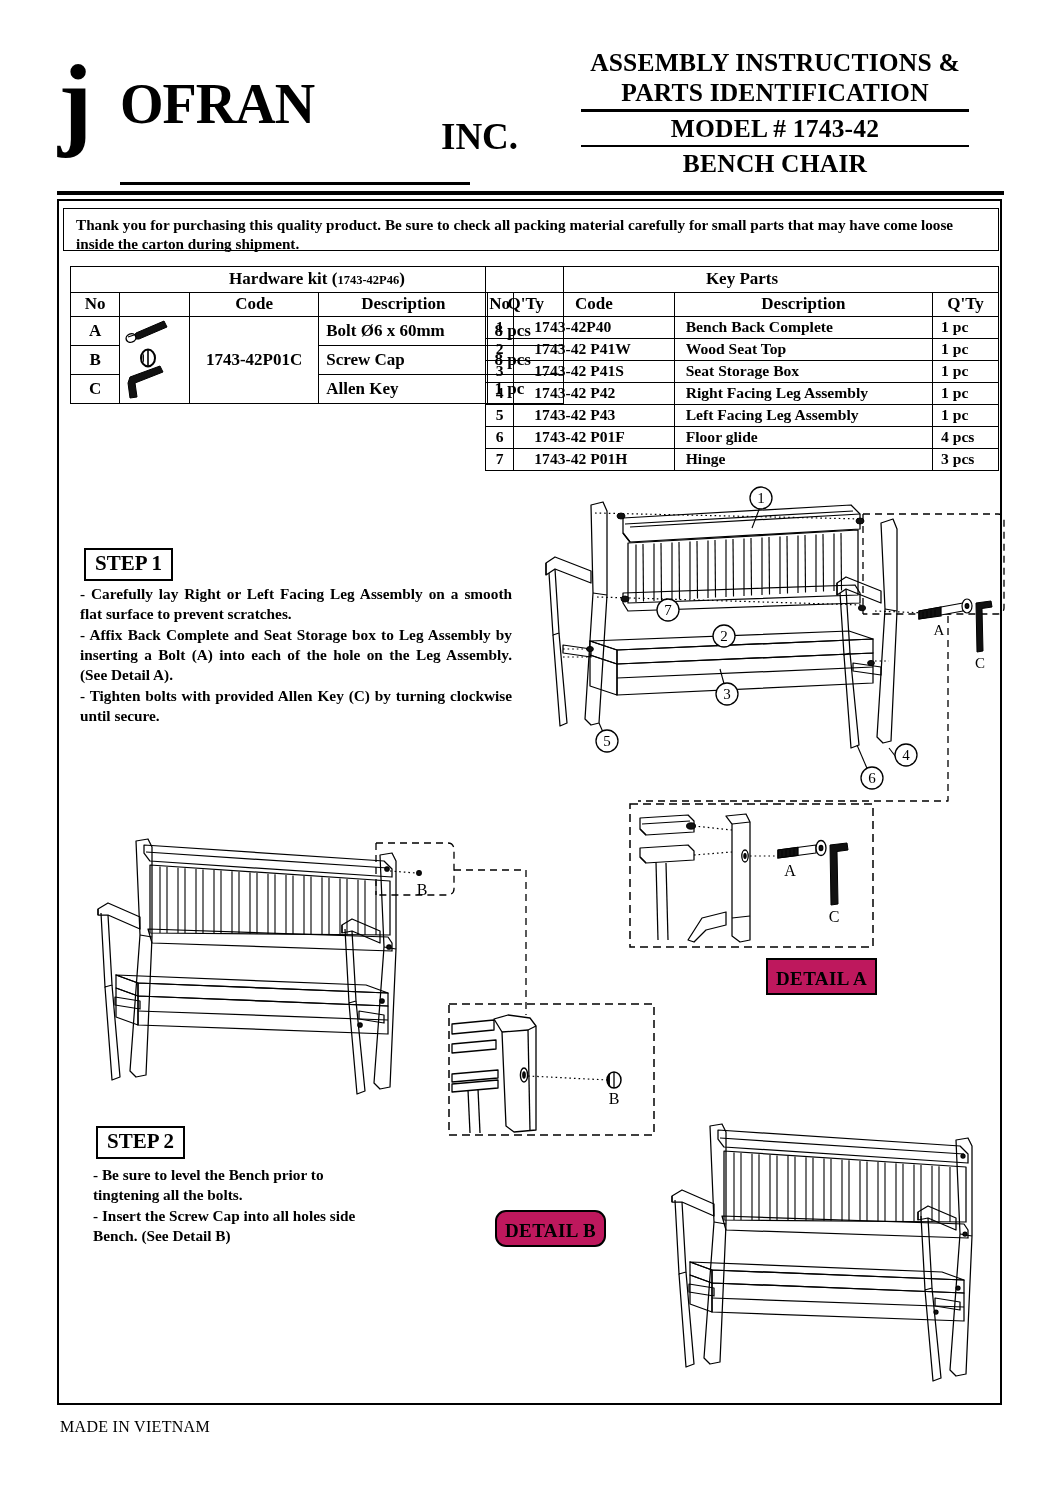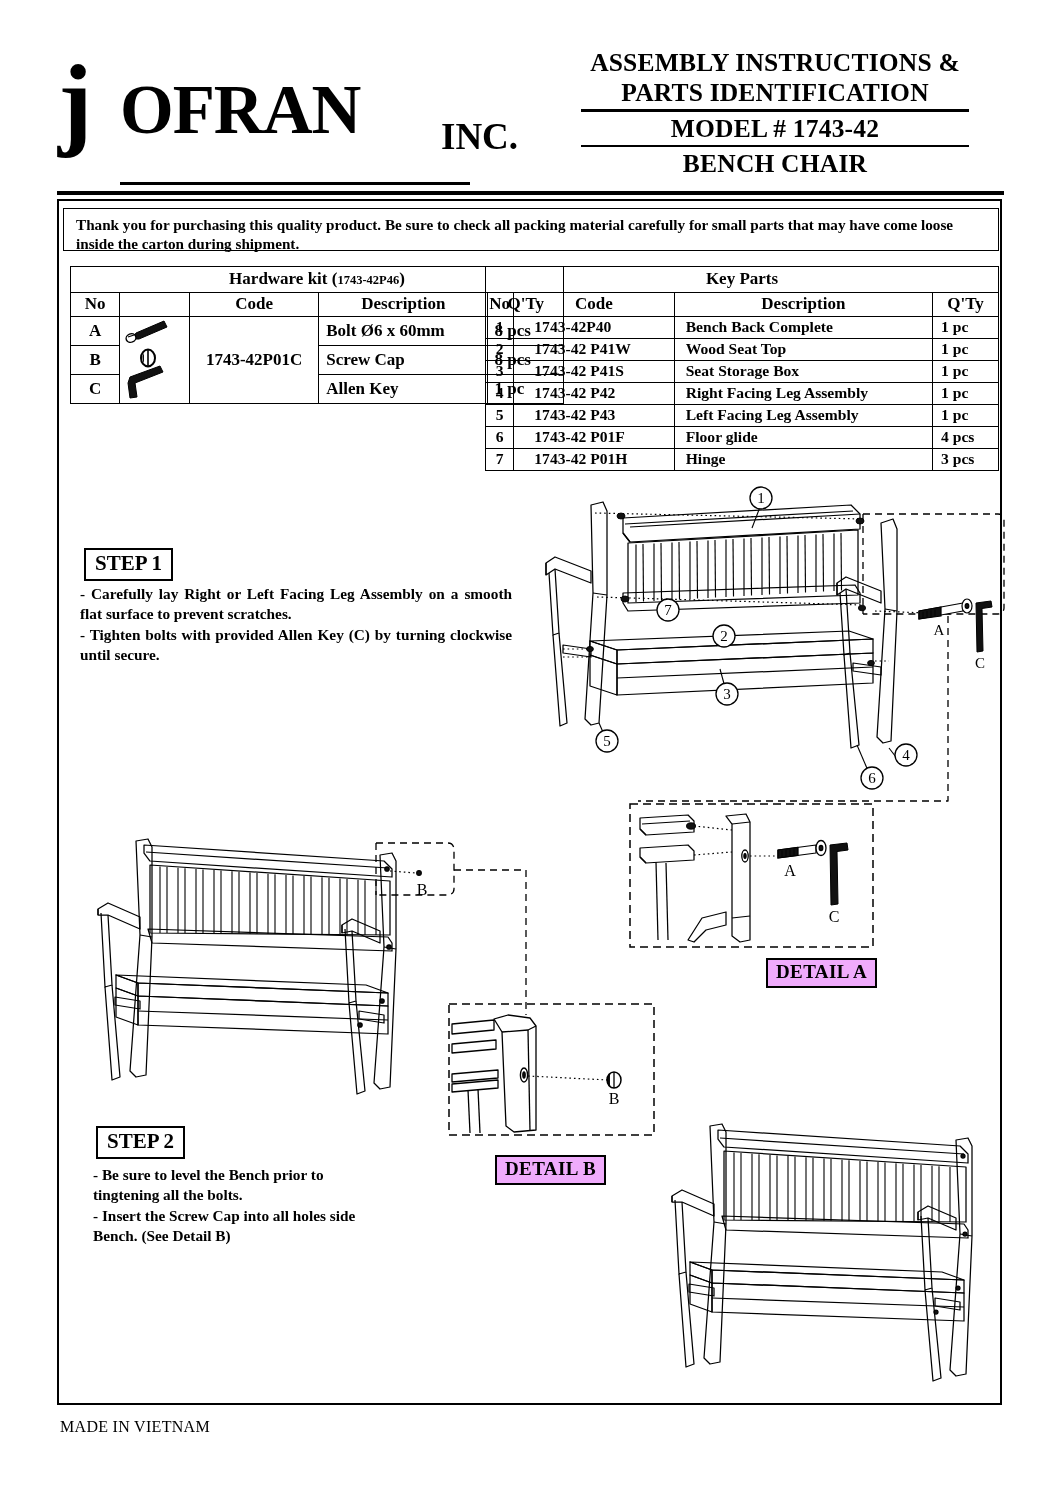--- a/index.html
+++ b/index.html
@@ -7,21 +7,21 @@
     width:1061px;height:1500px;position:relative;overflow:hidden;
     font-family:"Liberation Serif","DejaVu Serif",serif;color:#000;
   }
   .page{position:absolute;inset:0;}
 
   
   .header{position:absolute;left:0;top:0;width:1061px;height:185px;}
   .logo{position:absolute;left:58px;top:42px;width:470px;height:120px;}
   .logo-j{position:absolute;left:0;top:8px;font-size:103px;font-weight:bold;
           font-family:"Liberation Serif","DejaVu Serif",serif;line-height:1;}
-  .logo-ofran{position:absolute;left:62px;top:34px;font-size:69px;font-weight:bold;
+  .logo-ofran{position:absolute;left:62px;top:34px;font-size:56px;font-weight:bold;
           letter-spacing:-1px;line-height:1;font-family:Liberation Serif, serif;}
   .logo-inc{position:absolute;left:383px;top:76px;font-size:37px;font-weight:bold;line-height:1;}
   .logo-rule{position:absolute;left:62px;top:140px;width:350px;height:3px;background:#000;}
 
   .titleblock{position:absolute;left:540px;top:48px;width:470px;text-align:center;}
   .t-line{font-size:25.5px;font-weight:bold;line-height:1.18;letter-spacing:.2px;}
   .t-rule{height:2.4px;background:#000;margin:1px auto 2px auto;}
   .t-rule.r1{width:388px;}
   .t-rule.r2{width:388px;}
 
@@ -73,24 +73,24 @@
   .steptext{position:absolute;font-size:15.3px;font-weight:bold;line-height:1.33;
             text-align:justify;}
   .steptext p{margin:0;}
   #step1-box{left:84px;top:548px;}
   #step1-text{left:80px;top:584px;width:432px;}
   #step2-box{left:96px;top:1126px;font-family:Liberation Serif, serif;}
   #step2-text{left:93px;top:1165px;width:300px;text-align:left;}
 
   
   .detlabel{position:absolute;border:2.2px solid #000;box-sizing:border-box;
-            font-size:19px;font-weight:bold;padding:1px 8px 3px 8px;background:#f0abfc;
+            font-size:19px;font-weight:bold;padding:8px 8px 3px 8px;background:#be185d;
             letter-spacing:.4px;}
   #detailA-label{left:766px;top:958px;}
-  #detailB-label{left:495px;top:1155px;}
+  #detailB-label{left:495px;top:1210px;border-radius:11px;}
 
   
   .footer{position:absolute;left:60px;top:1418px;font-size:16px;font-weight:normal;
           letter-spacing:.3px;}
 
   svg{display:block;}
   .dg{position:absolute;}
 </style>
 </head>
 <body>
@@ -224,20 +224,21 @@
       <td class="code-c r">1743-42 P01H</td>
       <td class="desc r">Hinge</td>
       <td class="qty r">3 pcs</td>
     </tr>
   </tbody>
     </table>
 
   <div class="stepbox" id="step1-box">STEP 1</div>
   <div class="steptext" id="step1-text">
     <p>- Carefully lay Right or Left Facing Leg Assembly on a smooth flat surface to prevent scratches.</p>
+    <p>- Affix Back Complete and Seat Storage box to Leg Assembly by inserting a Bolt (A) into each of the hole on the Leg Assembly.  (See Detail A).</p>
     <p>- Tighten bolts with provided Allen Key (C) by turning clockwise until secure.</p>
   </div>
 
   <div class="stepbox" id="step2-box">STEP 2</div>
   <div class="steptext" id="step2-text">
     <p>- Be sure to level the Bench prior to tingtening all the bolts.</p>
     <p>- Insert the Screw Cap into all holes side Bench. (See Detail B)</p>
   </div>
 
   <svg class="dg" style="left:533px;top:483px" width="505" height="335" viewBox="0 0 505 335">

